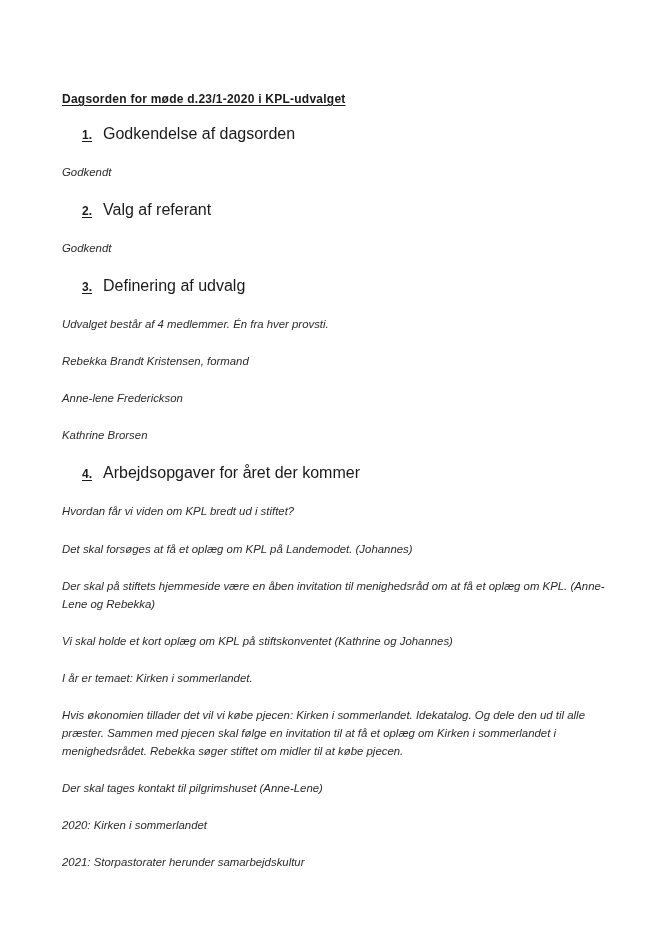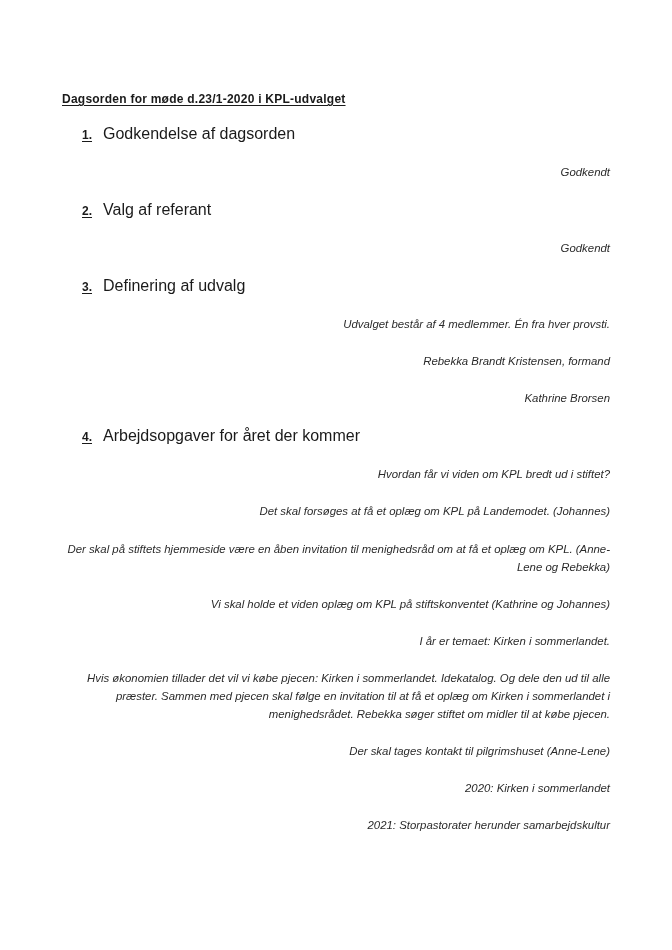--- a/index.html
+++ b/index.html
@@ -69,21 +69,21 @@
 
   
   .body-par {
     font-family: "Liberation Sans", sans-serif;
     font-size: 11.4px;
     font-style: italic;
     font-weight: normal;
     color: #2b2b2b;
     margin: 0 0 19px 0;
     line-height: 1.58;
-    text-align: right;
+    text-align: left;
   }
   .body-par:last-child {
     margin-bottom: 0;
   }
 </style>
 </head>
 <body>
 
 <div class="page">
   <div class="content">
@@ -98,29 +98,30 @@
           <span class="agenda-num">2.</span>
           <span class="agenda-label">Valg af referant</span>
         </div>
         <p class="body-par">Godkendt</p>
         <div class="agenda-item">
           <span class="agenda-num">3.</span>
           <span class="agenda-label">Definering af udvalg</span>
         </div>
         <p class="body-par">Udvalget består af 4 medlemmer. Én fra hver provsti.</p>
         <p class="body-par">Rebekka Brandt Kristensen, formand</p>
+        <p class="body-par">Anne-lene Frederickson</p>
         <p class="body-par">Kathrine Brorsen</p>
         <div class="agenda-item">
           <span class="agenda-num">4.</span>
           <span class="agenda-label">Arbejdsopgaver for året der kommer</span>
         </div>
         <p class="body-par">Hvordan får vi viden om KPL bredt ud i stiftet?</p>
         <p class="body-par">Det skal forsøges at få et oplæg om KPL på Landemodet. (Johannes)</p>
         <p class="body-par">Der skal på stiftets hjemmeside være en åben invitation til menighedsråd om at få et oplæg om KPL.  (Anne-Lene og Rebekka)</p>
-        <p class="body-par">Vi skal holde et viden oplæg om KPL på stiftskonventet (Kathrine og Johannes)</p>
+        <p class="body-par">Vi skal holde et kort oplæg om KPL på stiftskonventet (Kathrine og Johannes)</p>
         <p class="body-par">I år er temaet: Kirken i sommerlandet.</p>
         <p class="body-par">Hvis økonomien tillader det vil vi købe pjecen: Kirken i sommerlandet. Idekatalog. Og dele den ud til alle præster. Sammen med pjecen skal følge en invitation til at få et oplæg om Kirken i sommerlandet i menighedsrådet.  Rebekka søger stiftet om midler til at købe pjecen.</p>
         <p class="body-par">Der skal tages kontakt til pilgrimshuset (Anne-Lene)</p>
         <p class="body-par">2020: Kirken i sommerlandet</p>
         <p class="body-par">2021: Storpastorater herunder samarbejdskultur</p>
       </div>
   </div>
 </div>
 
 </body></html>

